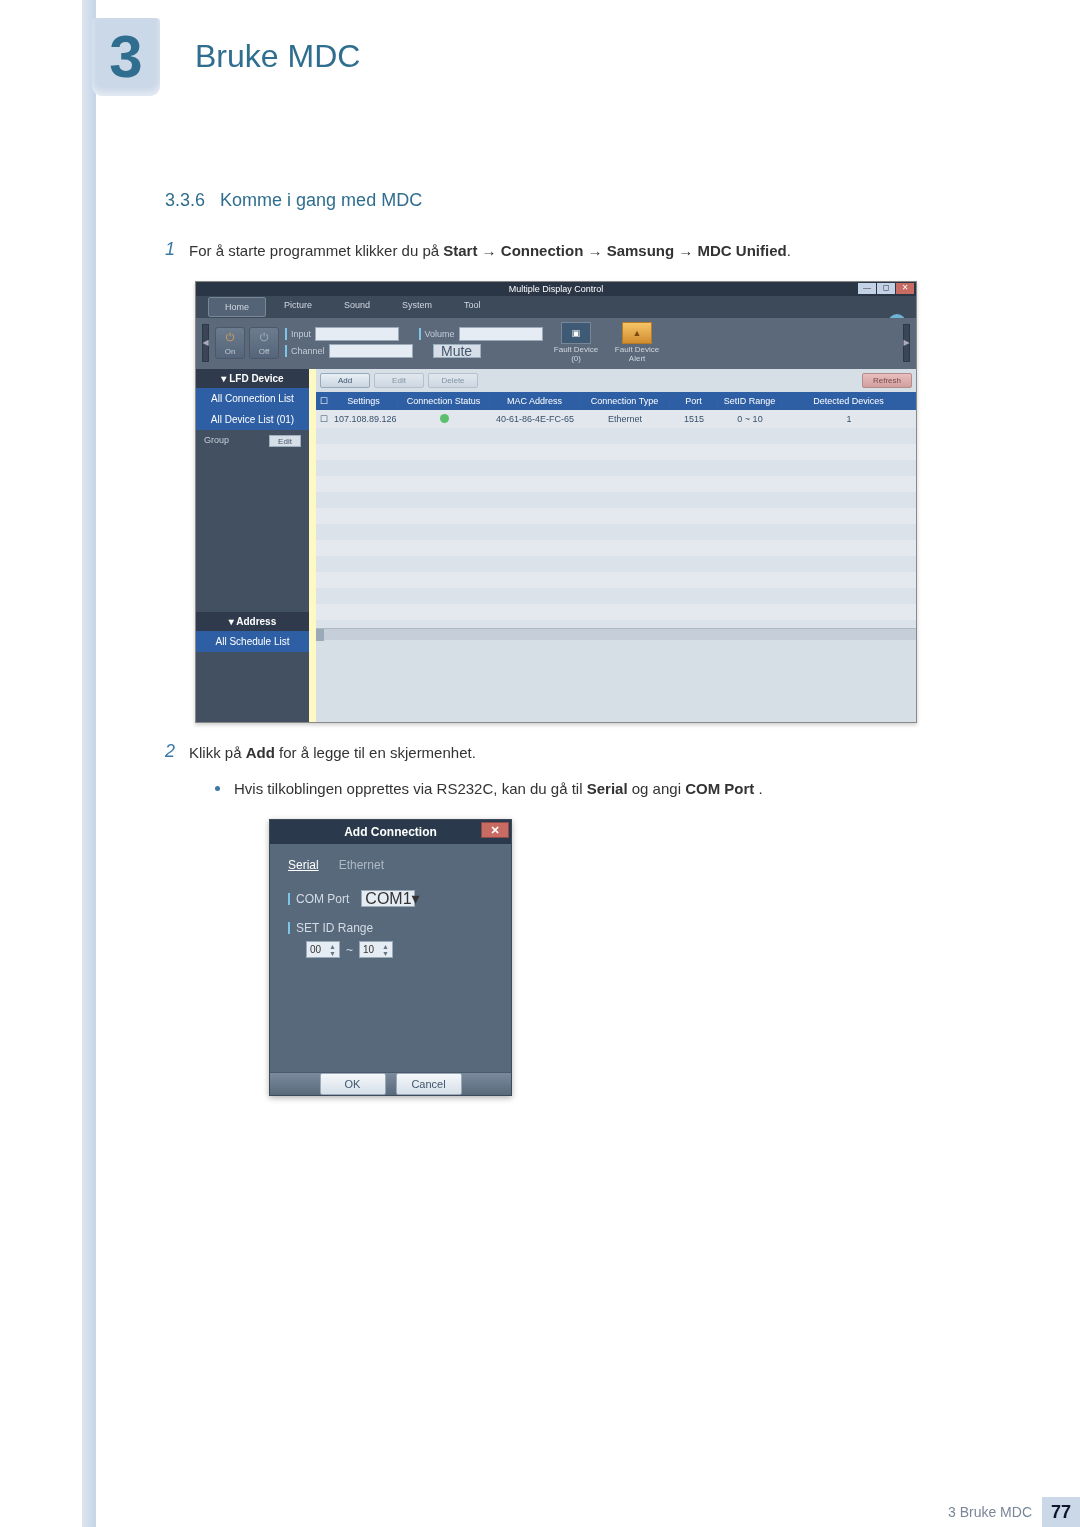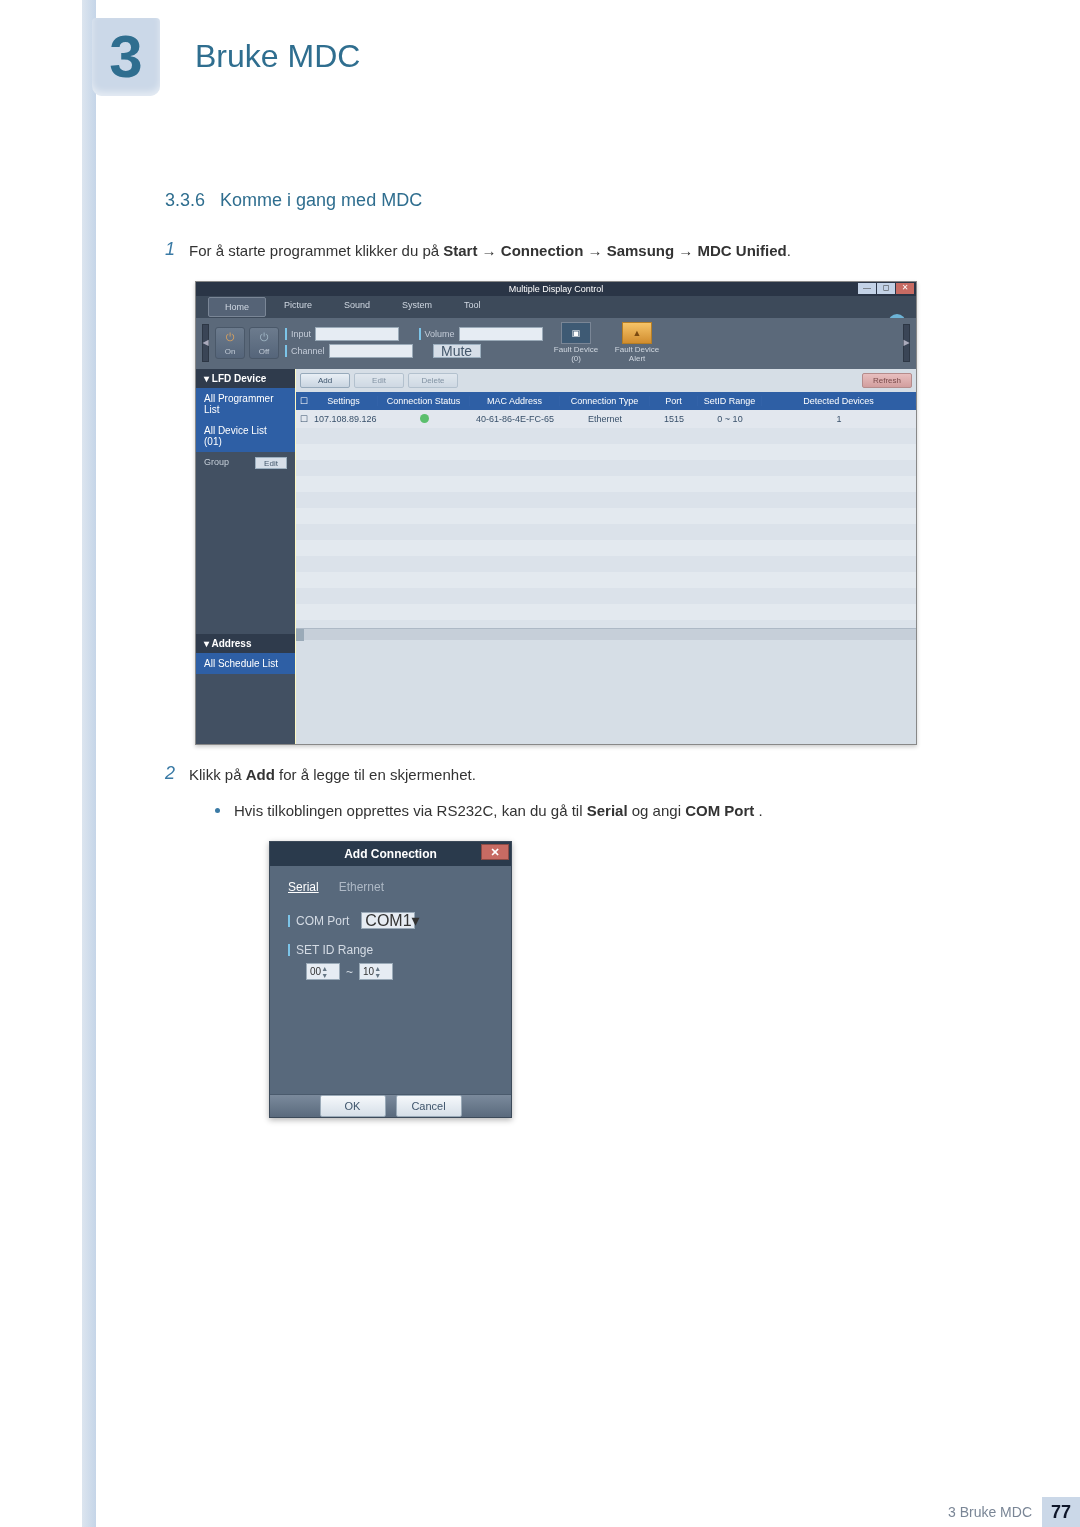--- a/index.html
+++ b/index.html
@@ -212,23 +212,24 @@
   width:48px;height:14px;background:#d6dee8;border:1px solid #9cafbf;font-size:14px;color:#44576b;
   display:flex;align-items:center;justify-content:center;margin-left:14px;
 }
 .fault-item{
   width:55px;text-align:center;font-size:8px;color:#cfd6df;display:flex;flex-direction:column;align-items:center;gap:1px;
 }
 .fault-icon{width:30px;height:22px;border:1px solid #7a8696;background:#3e5a74;display:flex;align-items:center;justify-content:center;color:#fff;font-size:9px;}
 .fault-icon.alert{background:linear-gradient(#f6c468,#d18d2f);color:#7a4a10;border-color:#b57e26;}
 .mdc-body{display:flex;}
 .mdc-left{
-  width: 100px;
+  width: 120px;
   background: #425062;
-  border-right: 1px solid #fef9c3;
+  border-right: 7px solid #fef9c3;
+  text-align: center;
 }
 .mdc-left .hdr{
   background: #2f3b4c;
   color: #fff;
   font-weight: bold;
   font-size: 10px;
   padding: 4px 8px;
 }
 .mdc-left .bluebar{
   background: #2e5fa5;
@@ -313,21 +314,21 @@
 .tab-row .inactive{color:#aeb9c6;}
 .fld-row{display:flex;align-items:center;gap:6px;margin-bottom:14px;}
 .v-bar{width:2px;height:12px;background:#7cc4e8;}
 .fld-label{font-size:12px;color:#d4dbe4;margin-right:6px;}
 .dd{
   width:54px;height:17px;background:#e6ecf3;border:1px solid #9aaab8;color:#333;font-size:16px;
   display:flex;align-items:center;justify-content:space-between;padding:0 3px;
 }
 .spin{
   width:34px;height:17px;background:#e6ecf3;border:1px solid #9aaab8;color:#333;font-size:10px;
-  display:flex;align-items:center;justify-content:flex-start;padding:0 3px;
+  display:flex;align-items:center;justify-content:space-between;padding:0 3px;
 }
 .spin .arrs{font-size:7px;color:#657684;line-height:7px;}
 .range-row{display:flex;align-items:center;gap:6px;margin-left:18px;}
 .tilde{color:#d4dbe4;}
 .add-footer{
   background:linear-gradient(#7b8a9c,#5a6a7d);
   padding:0;display:flex;justify-content:center;gap:10px;border-top:1px solid #4a5a6c;
 }
 .dlg-btn{
   width:66px;height:22px;background:linear-gradient(#f5f8fb,#d6dfe8);border:1px solid #9aaab8;border-radius:2px;
@@ -434,21 +435,21 @@
               <div>Fault Device Alert</div>
             </div>
             <div style="flex:1"></div>
             <div class="edge-tab">▶</div>
           </div>
         </div>
 
         <div class="mdc-body">
           <div class="mdc-left">
             <div class="hdr">▾ <span>LFD Device</span></div>
-            <div class="bluebar">All Programmer List</div>
+            <div class="bluebar">All Connection List</div>
             <div class="item" style="background:#2e5fa5;">All Device List (01)</div>
             <div class="grp">
               <span>Group</span>
               <span class="btn">Edit</span>
             </div>
             <div class="gap"></div>
             <div class="hdr">▾ <span>Address</span></div>
             <div class="bluebar">All Schedule List</div>
             <div style="height:70px;"></div>
           </div>

